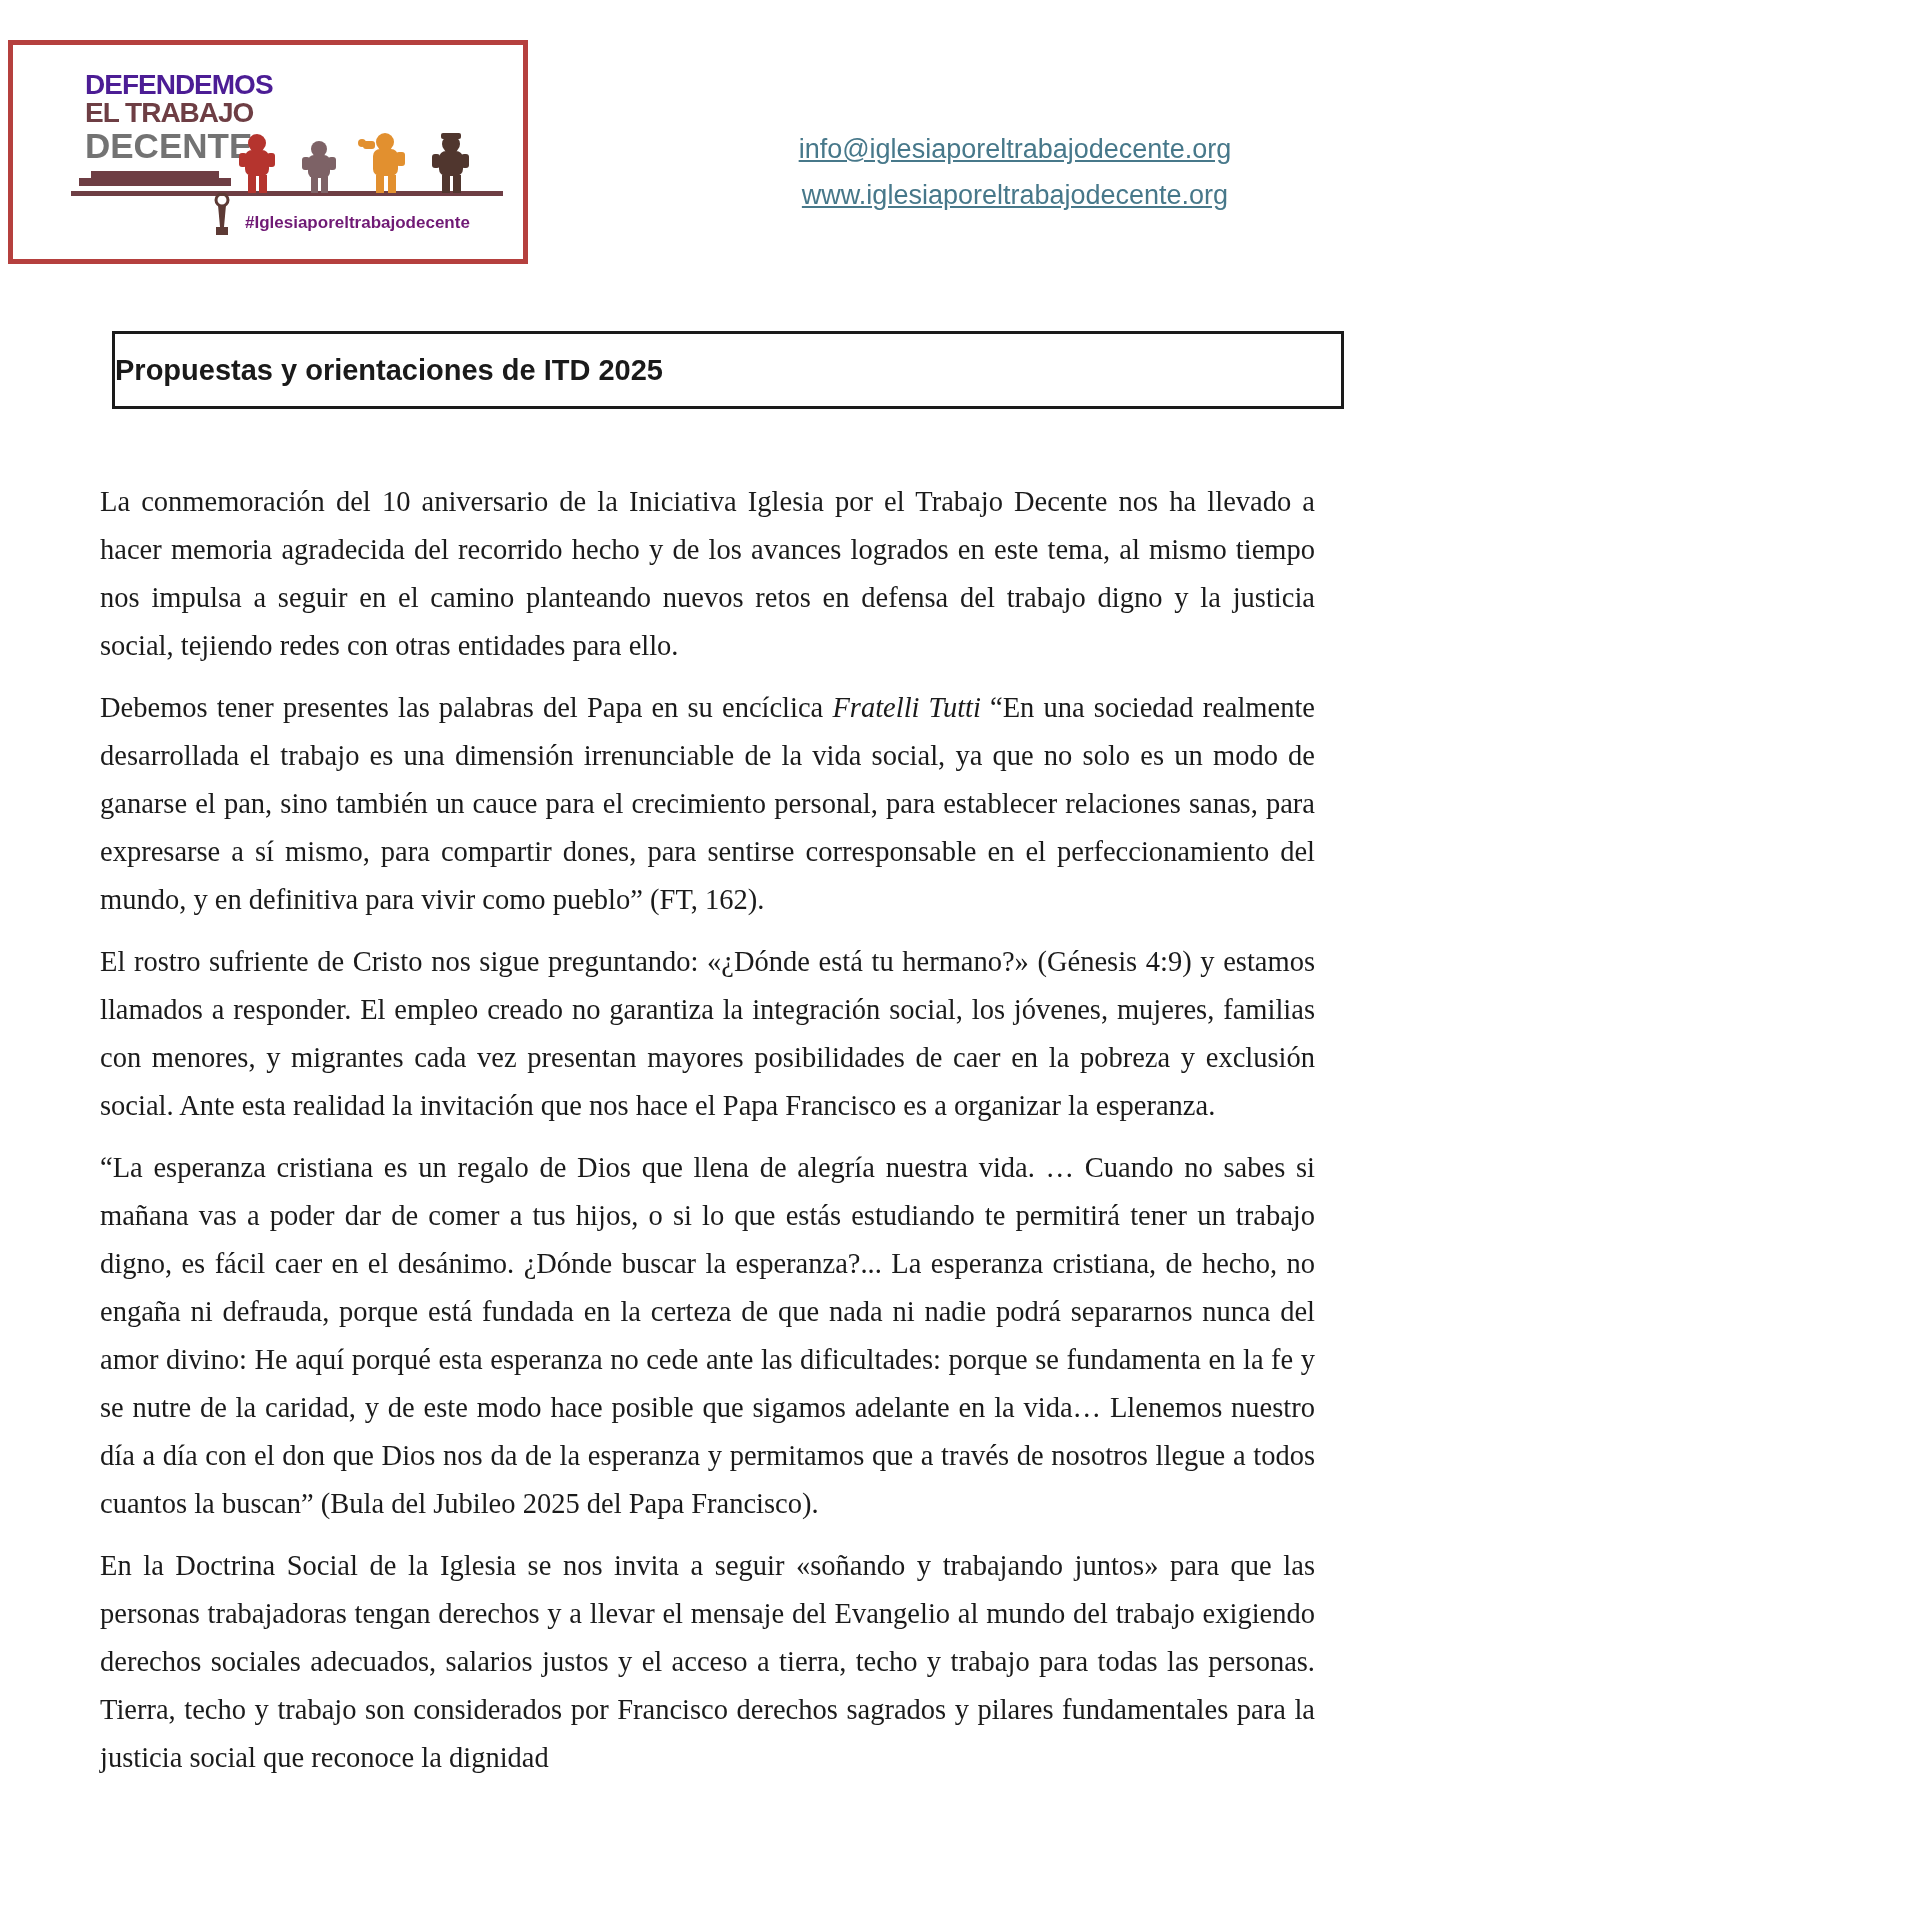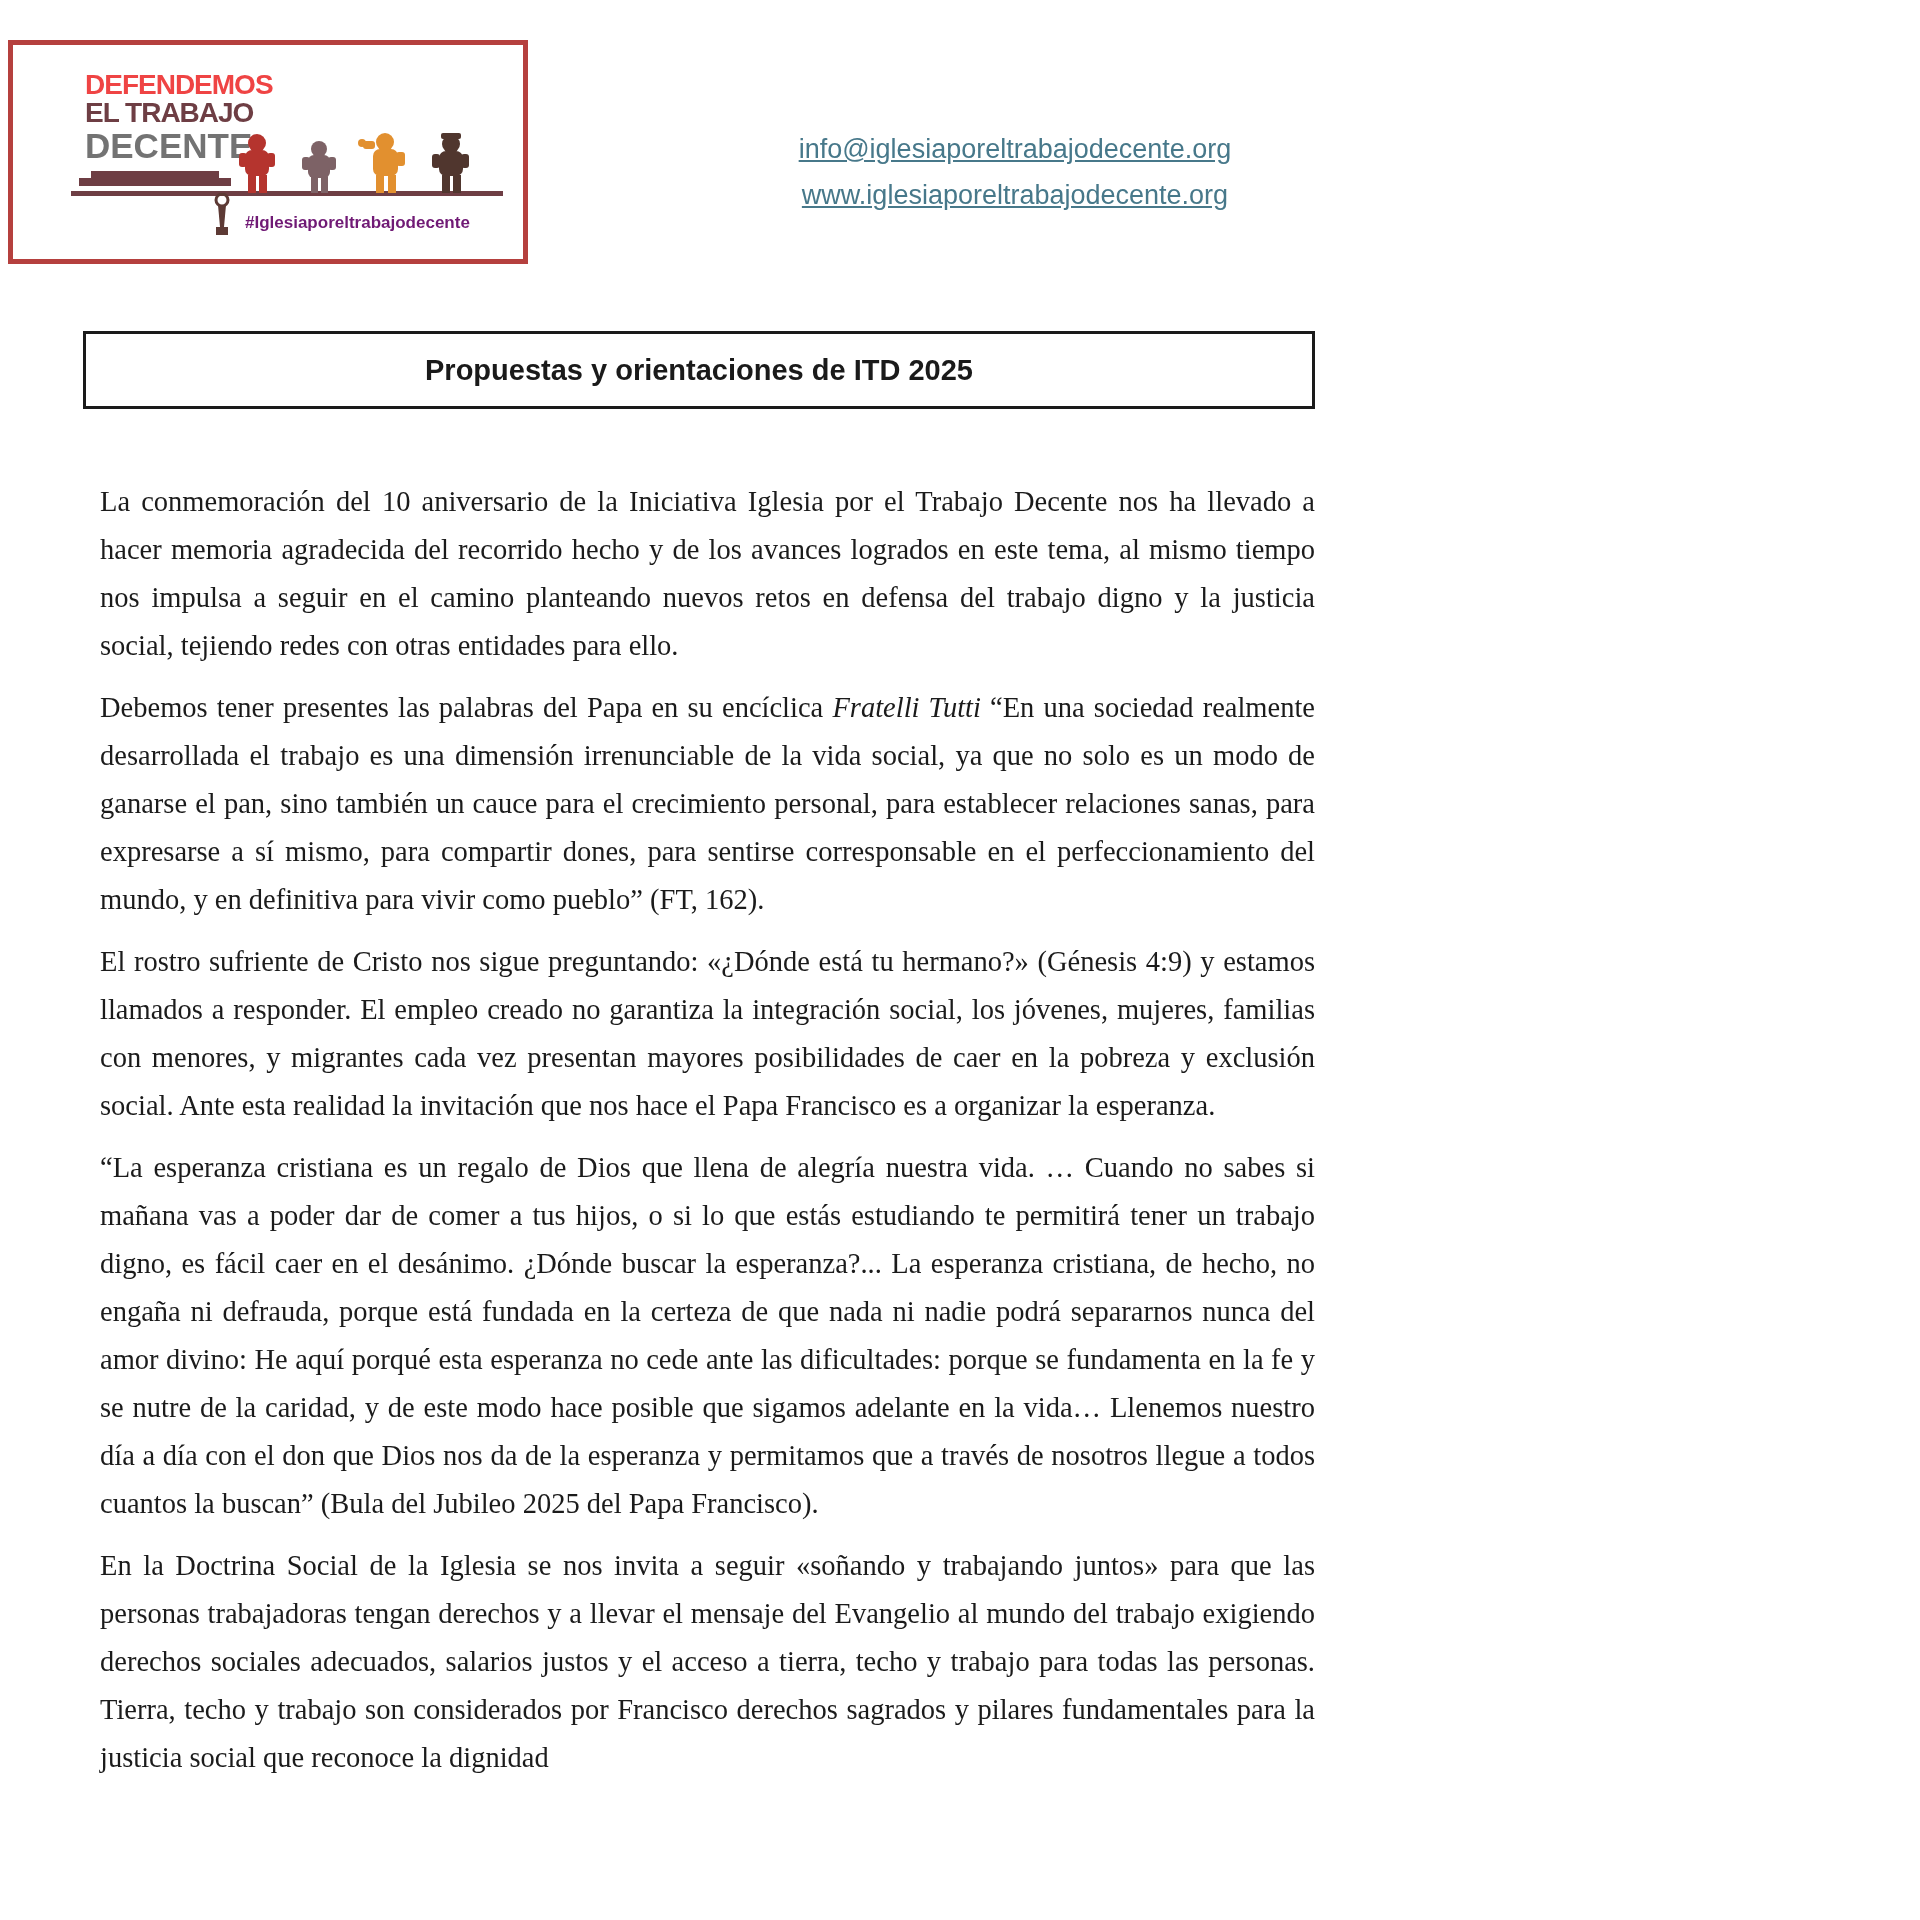--- a/index.html
+++ b/index.html
@@ -14,21 +14,21 @@
 
   
   .logo-box {
     position: absolute;
     left: 8px; top: 40px;
     width: 510px; height: 214px;
     border: 5px solid #b5403e;
     background: #ffffff;
   }
   .logo-text { position: absolute; left: 72px; top: 26px; line-height: 1.0; }
-  .logo-text .l1 { display:block; font-family: "Liberation Sans", sans-serif; font-weight: 700; letter-spacing: -1px; font-size: 28px; color: #ef4444; }
+  .logo-text .l1 { display:block; font-family: "Liberation Sans", sans-serif; font-weight: 700; letter-spacing: -1px; font-size: 28px; color: #4c1d95; }
   .logo-text .l2 { display:block; font-family: "Liberation Sans", sans-serif; font-weight: 700; letter-spacing: -1px; font-size: 28px; color: #6e3e44; margin-top: 0; }
   .logo-text .l3 { display:block; font-family: "Liberation Sans", sans-serif; font-weight: 700; letter-spacing: 0px; font-size: 35px; color: #737373; margin-top: 1px; }
   .logo-pedestal1 { position: absolute; left: 78px; top: 126px; width: 128px; height: 7px; background: #6e3e44; }
   .logo-pedestal2 { position: absolute; left: 66px; top: 133px; width: 152px; height: 8px; background: #6e3e44; }
   .logo-baseline { position: absolute; left: 58px; top: 146px; width: 432px; height: 5px; background: #6e3e44; }
   .logo-figures { position: absolute; left: 222px; top: 88px; }
   .logo-plumb { position: absolute; left: 196px; top: 148px; }
   .logo-hashtag {
     position: absolute; left: 232px; top: 168px;
     font-family: "Liberation Sans", sans-serif; font-weight: 700;
@@ -39,24 +39,24 @@
   .links {
     position: absolute; left: 700px; top: 126px; width: 630px;
     text-align: center;
     font-family: "Liberation Sans", sans-serif;
     font-size: 27px; line-height: 46px;
   }
   .links a { color: #47788a; text-decoration: underline; cursor: pointer; }
 
   
   .title-box {
-    position: absolute; left: 83px; top: 331px;
+    position: absolute; left: 112px; top: 331px;
     width: 1226px; height: 72px;
     border: 3px solid #1a1a1a;
-    display: flex; align-items: center; justify-content: center;
+    display: flex; align-items: center; justify-content: flex-start;
   }
   .title-box .title-text {
     font-family: "Liberation Sans", sans-serif;
     font-weight: 700; font-size: 29px; color: #1a1a1a;
   }
 
   
   .doc-body {
     position: absolute; left: 100px; top: 478px; width: 1228px;
     font-family: "Liberation Serif", serif;

